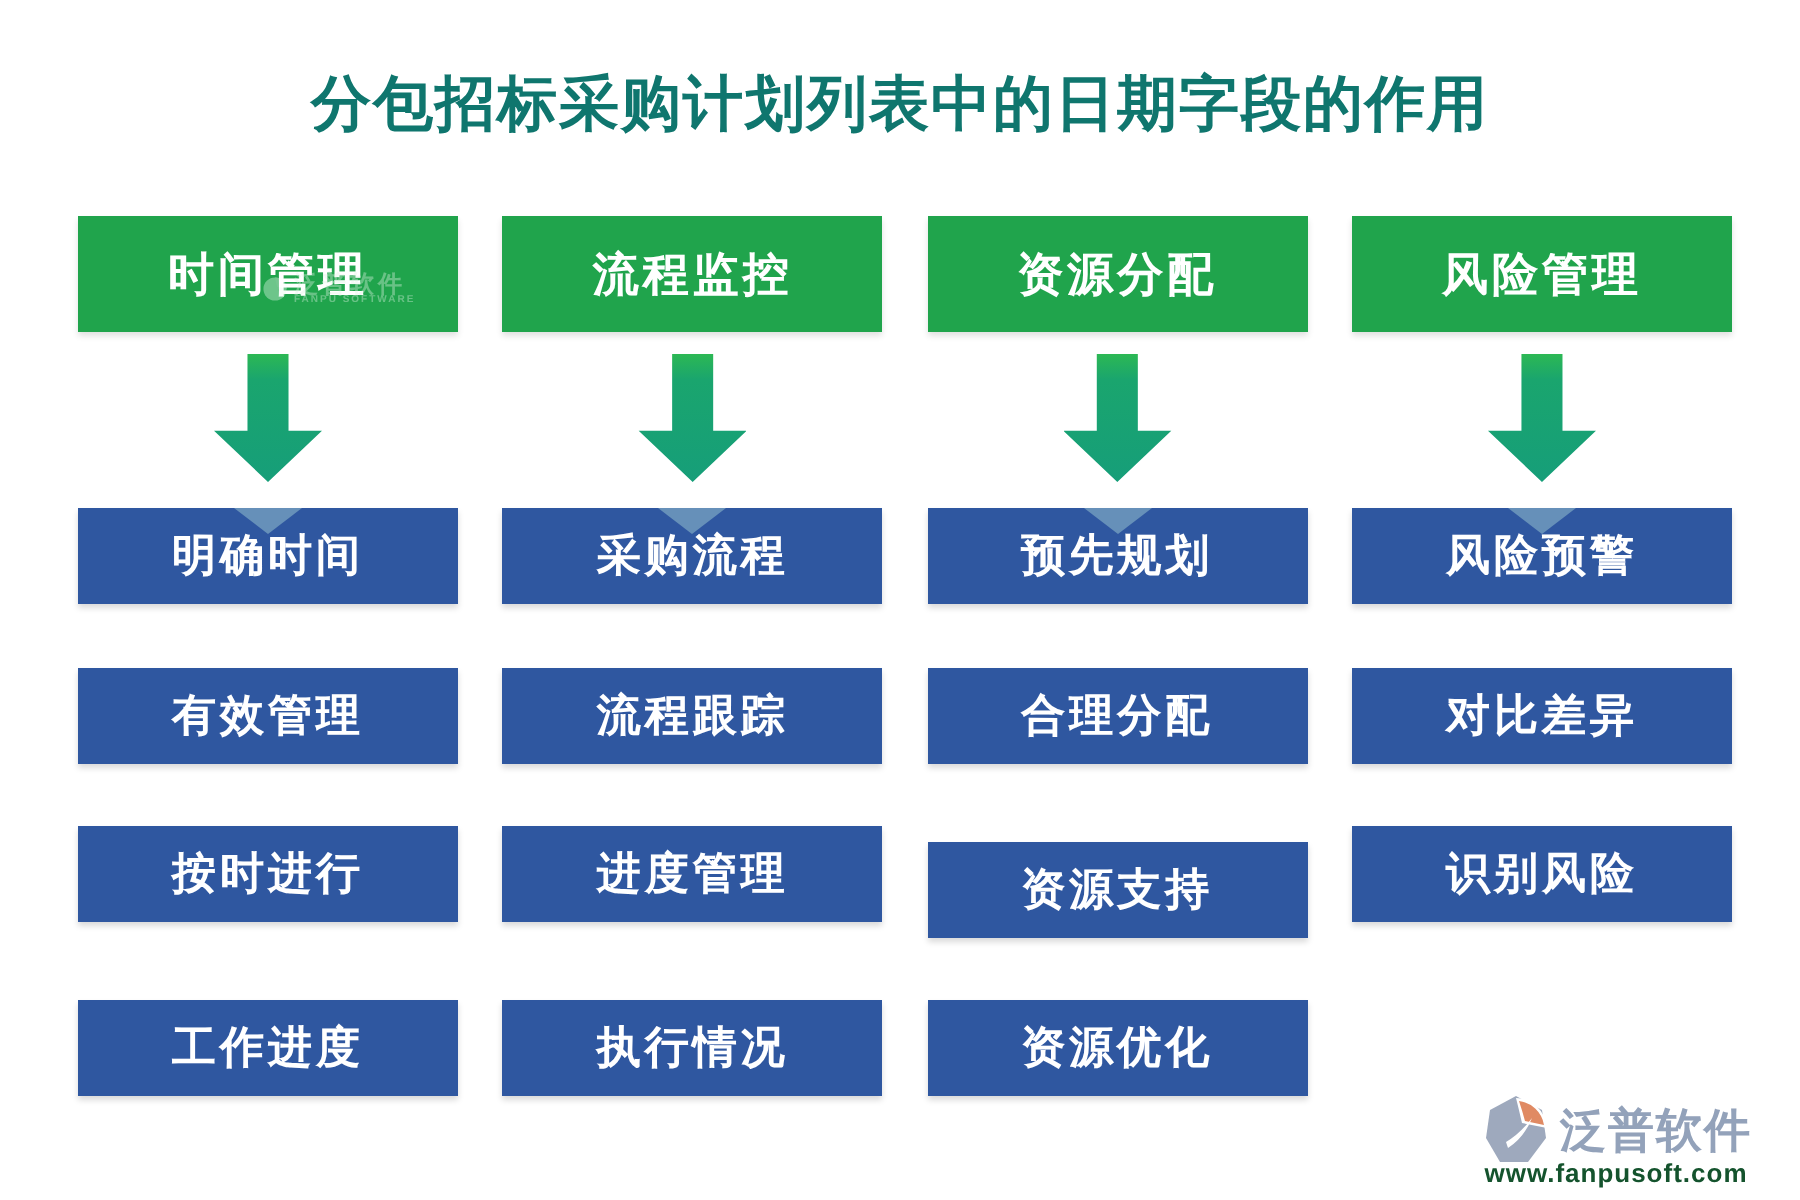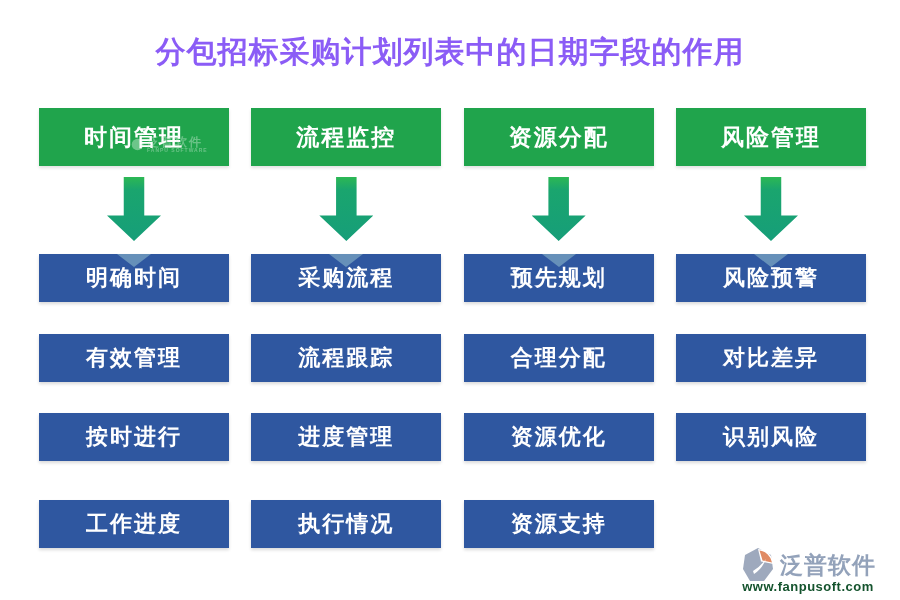--- a/index.html
+++ b/index.html
@@ -1,21 +1,21 @@
 <!DOCTYPE html>
 <html><head>
 <meta charset="utf-8">
 <style>
   html,body{margin:0;padding:0;background:#ffffff;}
   body{font-family:"Liberation Sans","DejaVu Sans",sans-serif;}
   .canvas{position:relative;width:900px;height:600px;background:#ffffff;overflow:hidden;margin:0 auto;}
 
   .page-title{
     position:absolute;top:32px;left:0;width:100%;
-    text-align:center;color:#8b5cf6;font-size:30px;font-weight:bold;
+    text-align:center;color:#0f766e;font-size:30px;font-weight:bold;
     letter-spacing:1px;
   }
 
   .columns{
     position:absolute;left:39px;top:108px;width:827px;
     display:flex;justify-content:space-between;
   }
   .col{width:190px;display:flex;flex-direction:column;align-items:center;}
 
   .hdr{
@@ -106,22 +106,22 @@
       <div class="vrow r4">执行情况</div>
     </div>
 
     <div class="col">
       <div class="hdr">
         <span>资源分配</span>
       </div>
       <div class="arrow"></div>
       <div class="vrow r1">预先规划</div>
       <div class="vrow r2">合理分配</div>
+      <div class="vrow r4">资源支持</div>
       <div class="vrow r3">资源优化</div>
-      <div class="vrow r4">资源支持</div>
     </div>
 
     <div class="col">
       <div class="hdr">
         <span>风险管理</span>
       </div>
       <div class="arrow"></div>
       <div class="vrow r1">风险预警</div>
       <div class="vrow r2">对比差异</div>
       <div class="vrow r3">识别风险</div>

